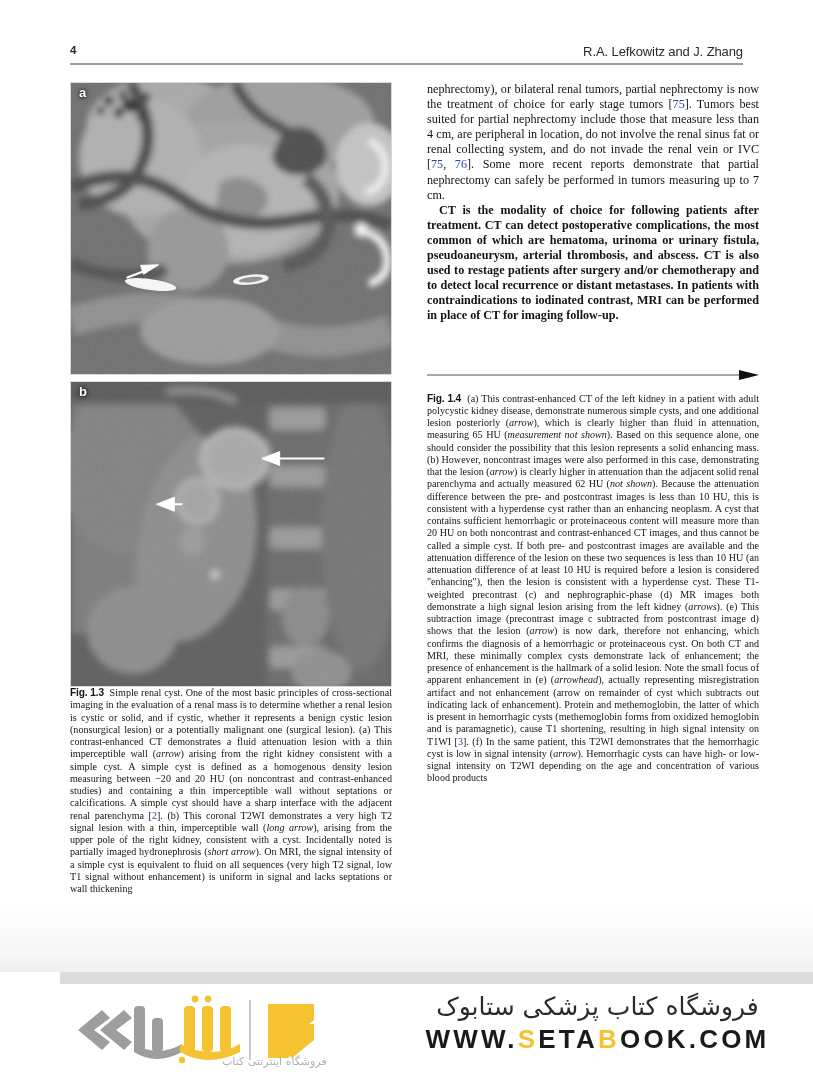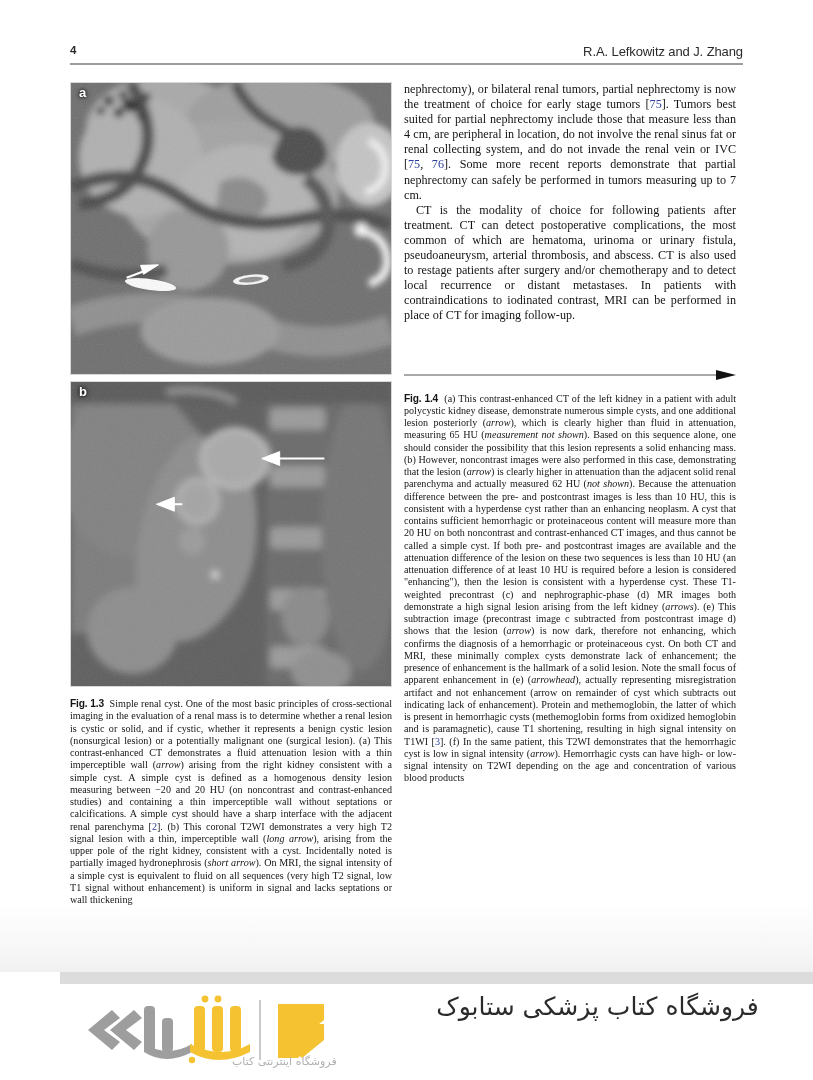--- a/index.html
+++ b/index.html
@@ -37,21 +37,21 @@
     font-size:13px;color:#2a2a2a;letter-spacing:-0.1px;white-space:nowrap;
   }
   #runhead .rule{
     position:absolute;left:0;top:19px;width:673px;height:2px;
     background:#9c9c9c;
   }
 
   
   .col{position:absolute;top:82px;}
   #col-left{left:70px;width:322px;}
-  #col-right{left:404px;width:332px;}
+  #col-right{left:427px;width:332px;}
 
   
   .ctfig{
     position:relative;width:322px;background:#6f6f6f;overflow:hidden;
     border:1px solid #d8d8d8;box-sizing:border-box;
   }
   #fig-a{height:293px;}
   #fig-b{height:306px;margin-top:6px;}
   .ctfig .panel-letter{
     position:absolute;left:8px;top:3px;z-index:8;
@@ -66,51 +66,50 @@
   
   .arrow-ov{position:absolute;inset:0;z-index:7;pointer-events:none;}
 
   
   .caption{
     font-family:"Liberation Serif", serif;
     font-size:10.1px;line-height:12.25px;
     text-align:justify;text-justify:inter-word;
     color:#141414;
     hyphens:none;
-    margin-top:11px;
   }
   .caption b{font-family:"Liberation Sans", sans-serif;font-size:10.2px;font-weight:700;letter-spacing:-0.2px;}
   .caption i{font-style:italic;}
   .lnk{color:#2b3f9e;}
 
   
   .bodytext{
     font-family:"Liberation Serif", serif;
     font-size:12.15px;line-height:15.1px;
     text-align:justify;text-justify:inter-word;
     color:#131313;
   }
   .bodytext p{margin:0;}
-  .bodytext p.indent{text-indent:12px;}
+  .bodytext p.indent{text-indent:12px;font-weight:bold;}
 
   
   #sep-arrow{margin-top:46px;margin-bottom:13px;height:10px;position:relative;}
   #sep-arrow svg{display:block;}
 
   
   #footer{
     position:absolute;left:0;top:972px;width:813px;height:108px;
     background:#ffffff;
   }
   #footer-topstrip{
     position:absolute;left:60px;top:0px;width:753px;height:12px;
     background:#dcdcdc;
   }
   #brand-logo{
-    position:absolute;left:72px;top:18px;width:290px;height:78px;
+    position:absolute;left:62px;top:18px;width:290px;height:78px;
   }
   #brand-logo svg{display:block;}
   #brand-right{
     position:absolute;left:400px;top:22px;width:395px;text-align:center;
   }
   #brand-fa{
     font-family:"DejaVu Sans", sans-serif;
     font-size:25px;color:#2b2b2b;direction:rtl;unicode-bidi:isolate;
     line-height:26px;white-space:nowrap;
   }
@@ -344,14 +343,15 @@
         <polygon points="252,34 252,50 230,68 214,54"></polygon>
         <polygon points="206,54 240,54 226,68 206,68"></polygon>
       </g>
 
       <text x="160" y="75" text-anchor="end" font-family="DejaVu Sans, sans-serif" font-size="11" fill="#b0b0b0" direction="rtl">فروشگاه اینترنتی کتاب</text>
     </svg>
   </div>
 
   <div id="brand-right">
     <div id="brand-fa">فروشگاه کتاب پزشکی ستابوک</div>
+    <div id="brand-url"><span>WWW.</span><span class="hi">S</span><span>ETA</span><span class="hi">B</span><span>OOK.COM</span></div>
   </div>
 </div>
 
 </body></html>

